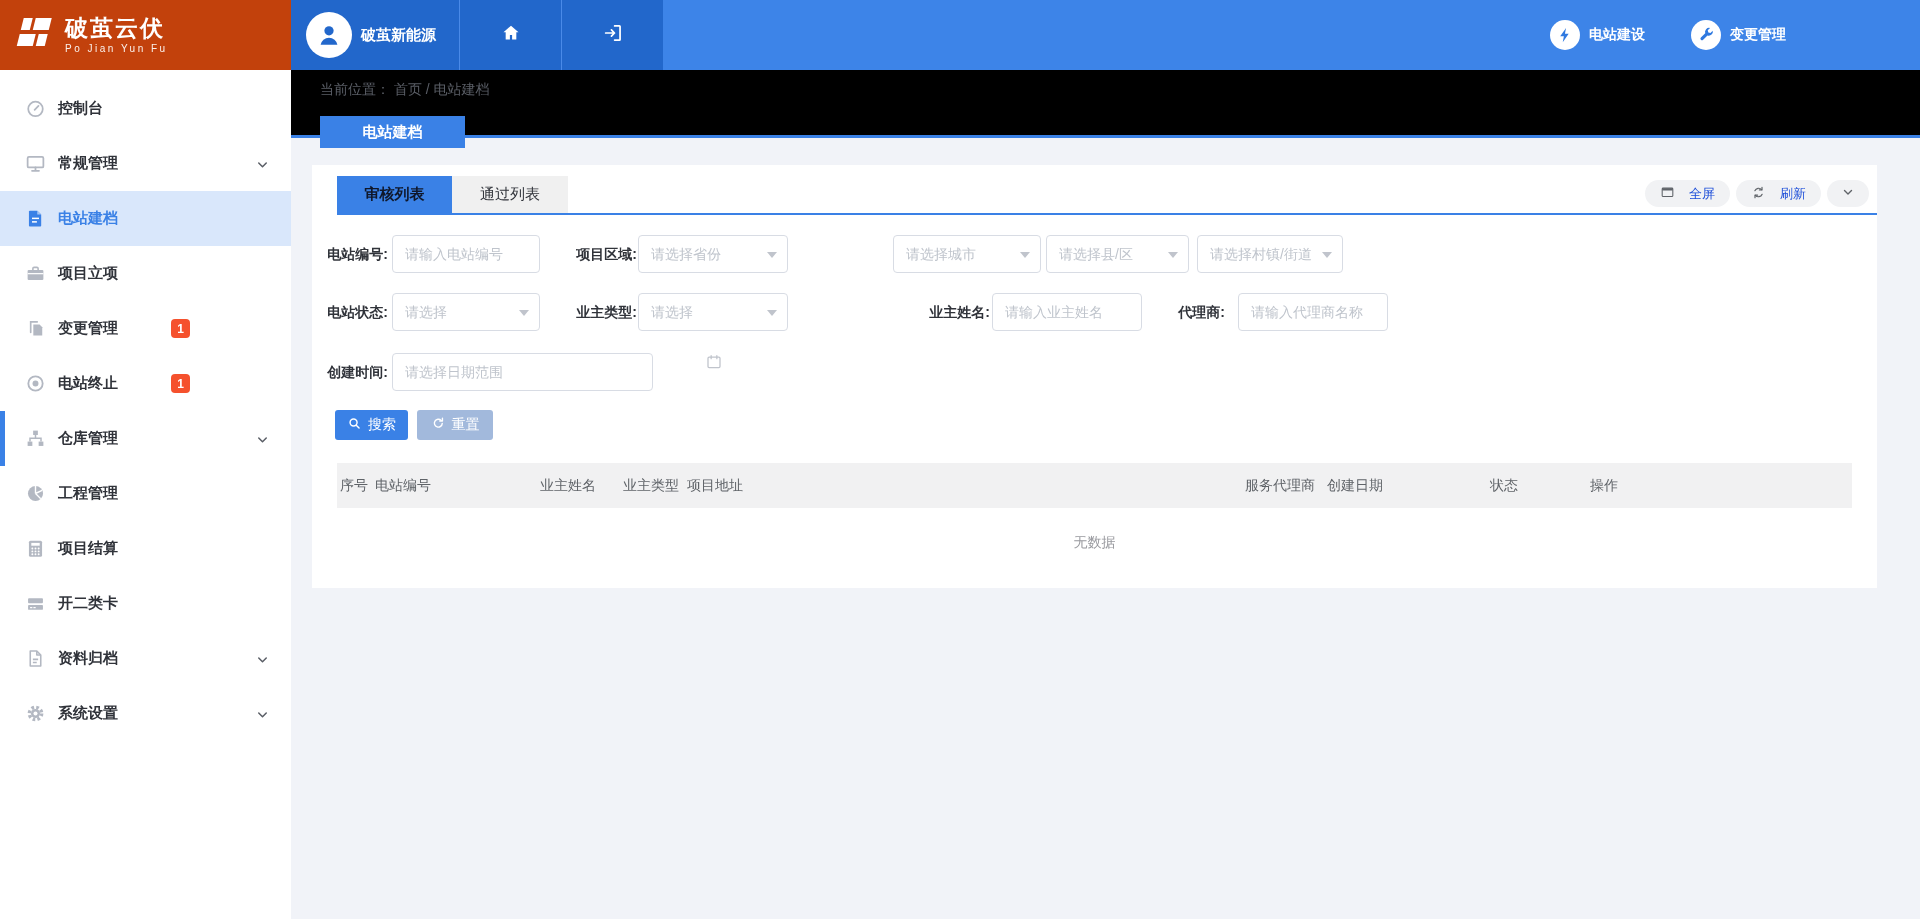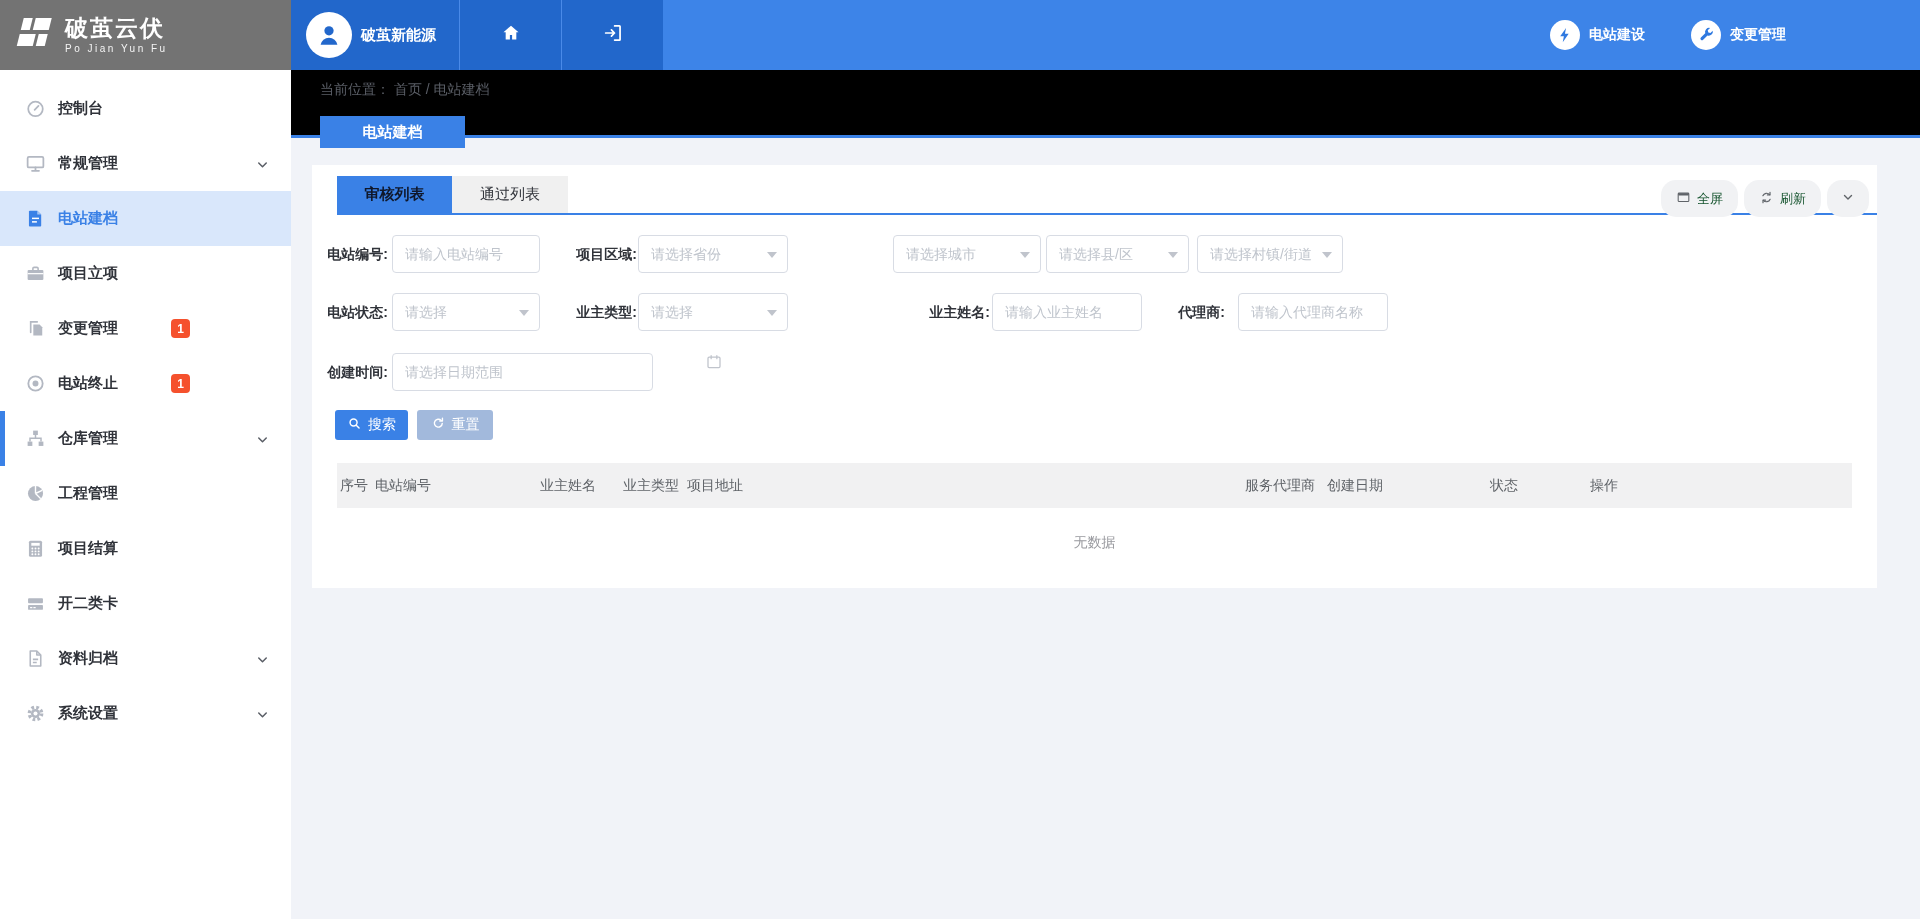--- a/index.html
+++ b/index.html
@@ -2,21 +2,21 @@
 <html><head>
 <meta charset="utf-8">
 <style>
   * { margin:0; padding:0; box-sizing:border-box; }
   html,body { width:1920px; height:919px; overflow:hidden; }
   body { font-family:"Liberation Sans","DejaVu Sans",sans-serif; }
   .app { position:relative; width:1920px; height:919px; background:#f1f3f8; }
 
   
   .header { position:absolute; left:0; top:0; width:1920px; height:70px; background:#3d84e8; display:flex; }
-  .logo-sec { width:291px; height:70px; background:#737373; display:flex; align-items:center; padding-left:13px; flex:0 0 auto; }
+  .logo-sec { width:291px; height:70px; background:#c2410c; display:flex; align-items:center; padding-left:13px; flex:0 0 auto; }
   .logo-txt { margin-left:8px; color:#fff; }
   .logo-title { font-size:23px; font-weight:700; letter-spacing:2px; line-height:25px; }
   .logo-sub { font-size:10px; letter-spacing:2.5px; opacity:.92; margin-top:2px;text-align:center; }
   .hdr-dark { height:70px; background:#2267cb; display:flex; align-items:center; flex:0 0 auto; }
   .sec-user { width:168px; padding-left:15px; }
   .sec-btn { width:102px; justify-content:center; border-left:1px solid #4a8ae8; cursor:pointer; }
   .avatar { width:46px; height:46px; border-radius:50%; background:#fff; display:flex; align-items:center; justify-content:center; flex:0 0 auto; }
   .company { color:#fff; font-size:15px; font-weight:700; margin-left:9px; white-space:nowrap; }
   .hdr-right { position:absolute; right:134px; top:0; height:70px; display:flex; align-items:center; gap:46px; }
   .hdr-link { display:flex; align-items:center; gap:9px; cursor:pointer; }
@@ -40,21 +40,21 @@
   .breadcrumb { position:absolute; left:29px; top:11px; font-size:14px; color:#5a5e66; }
   .breadcrumb .bc-path { color:#5a5e66; cursor:pointer; }
   .page-tab { position:absolute; left:29px; top:46px; width:145px; height:32px; background:#3a81e6; color:#fff; font-size:15px; font-weight:700; display:flex; align-items:center; justify-content:center; cursor:pointer; }
 
   .card { position:absolute; left:21px; top:95px; width:1565px; height:423px; background:#fff; }
   .tab-underline { position:absolute; left:25px; right:0; top:48px; height:2px; background:#3a81e6; }
   .ctab { position:absolute; top:11px; height:37px; display:flex; align-items:center; justify-content:center; font-size:15px; cursor:pointer; }
   .ctab.t1 { left:25px; width:115px; background:#3a81e6; color:#0f172a; font-weight:700; }
   .ctab.t2 { left:140px; width:116px; background:#f0f0f0; color:#30333a; }
   .toolbar { position:absolute; top:15px; right:8px; display:flex; gap:6px; }
-  .pill { height:37px; background:#f1f2f4; border:none; border-radius:15px; display:flex; align-items:center; gap:6px; padding:0 15px; font-size:13px; color:#14532d; cursor:pointer; font-family:inherit; }
+  .pill { height:27px; background:#f1f2f4; border:none; border-radius:15px; display:flex; align-items:center; gap:14px; padding:0 15px; font-size:13px; color:#1d4ed8; cursor:pointer; font-family:inherit; }
   .pill.sm { padding:0 14px; }
 
   .f-label { position:absolute; height:38px; line-height:38px; text-align:right; font-size:14px; font-weight:700; color:#30333a; }
   .f-input { position:absolute; height:38px; border:1px solid #d8dce4; border-radius:4px; background:#fff; font-size:14px; color:#333; padding:0 12px; outline:none; font-family:inherit; }
   .f-input::placeholder { color:#bfc4cc; }
   .sel { position:absolute; height:38px; border:1px solid #d8dce4; border-radius:4px; background:#fff; font-size:14px; color:#bfc4cc; line-height:36px; padding:0 26px 0 12px; cursor:pointer; white-space:nowrap; overflow:hidden; }
   .caret { position:absolute; right:10px; top:16px; width:0; height:0; border-left:5px solid transparent; border-right:5px solid transparent; border-top:6px solid #c0c4cc; }
   .cal-ico { position:absolute; right:9px; top:9px; }
   .row1 { top:70px; } .row2 { top:128px; } .row3 { top:188px; }
 

